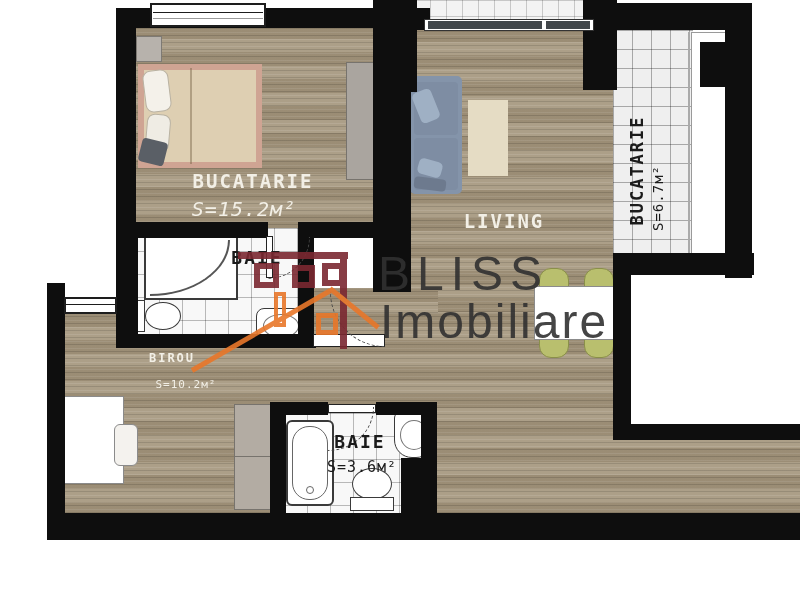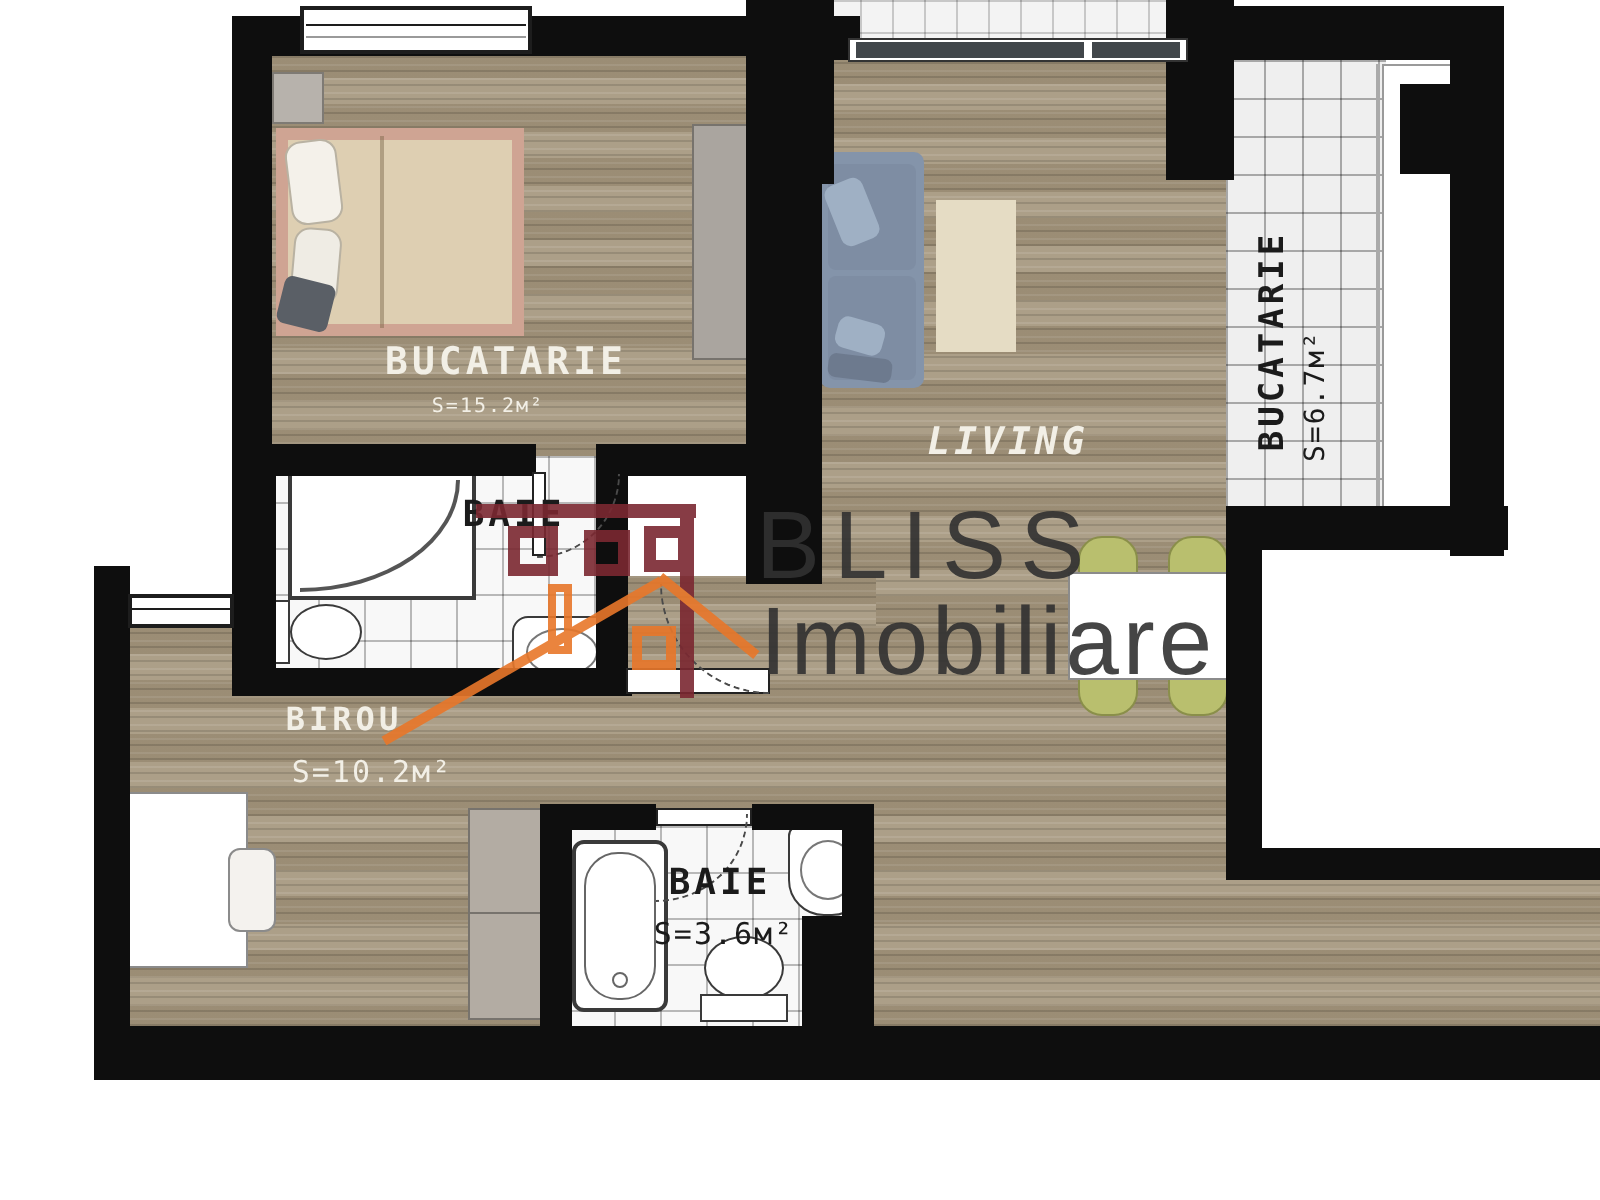--- a/index.html
+++ b/index.html
@@ -145,31 +145,31 @@
   <div class="abs" style="left:266px;top:236px;width:7px;height:42px;background:#fff;border:1px solid #222;"></div>
   <div class="door-arc" style="left:268px;top:237px;width:42px;height:42px;border-left:none;border-top:none;border-radius:0 0 100% 0;"></div>
 
   <div class="abs" style="left:313px;top:334px;width:72px;height:13px;background:#fff;border:1px solid #222;"></div>
   <div class="door-arc" style="left:330px;top:292px;width:55px;height:55px;border-right:none;border-top:none;border-radius:0 0 0 100%;"></div>
 
   <div class="abs" style="left:328px;top:404px;width:48px;height:9px;background:#fff;border:1px solid #222;"></div>
   <div class="door-arc" style="left:328px;top:407px;width:46px;height:44px;border-left:none;border-top:none;border-radius:0 0 100% 0;"></div>
 
   <div class="room-label light" style="left:153px;top:172px;width:200px;font-size:19px;">BUCATARIE</div>
-  <div class="room-label light area-label" style="left:154px;top:199px;width:180px;font-size:10px;">S=15.2м²</div>
+  <div class="room-label light area-label" style="left:154px;top:199px;width:180px;font-size:20px;font-style:italic;">S=15.2м²</div>
 
   <div class="room-label dark" style="left:187px;top:249px;width:140px;font-size:18px;">BAIE</div>
 
-  <div class="room-label light" style="left:414px;top:212px;width:180px;font-size:19px;font-style:italic;">LIVING</div>
+  <div class="room-label light" style="left:414px;top:212px;width:180px;font-size:19px;">LIVING</div>
 
   <div class="room-label dark rot" style="left:562px;top:162px;width:150px;font-size:17px;">BUCATARIE</div>
   <div class="room-label dark rot area-label" style="left:593px;top:191px;width:130px;font-size:14px;">S=6.7м²</div>
 
-  <div class="room-label light" style="left:92px;top:352px;width:160px;font-size:16px;">BIROU</div>
-  <div class="room-label light area-label" style="left:96px;top:379px;width:180px;font-size:15px;">S=10.2м²</div>
+  <div class="room-label light" style="left:92px;top:352px;width:160px;font-size:12px;">BIROU</div>
+  <div class="room-label light area-label" style="left:96px;top:379px;width:180px;font-size:11px;">S=10.2м²</div>
 
   <div class="room-label dark" style="left:290px;top:433px;width:140px;font-size:18px;">BAIE</div>
   <div class="room-label dark area-label" style="left:292px;top:460px;width:140px;font-size:15px;">S=3.6м²</div>
 
   <div id="watermark">
     <div>
       <div class="wm-maroon" style="left:238px;top:252px;width:110px;height:7px;"></div>
       <div class="wm-maroon" style="left:340px;top:252px;width:7px;height:97px;"></div>
       <div class="wm-maroon-sq" style="left:254px;top:263px;width:25px;height:25px;"></div>
       <div class="wm-maroon-sq" style="left:292px;top:265px;width:23px;height:23px;"></div>

